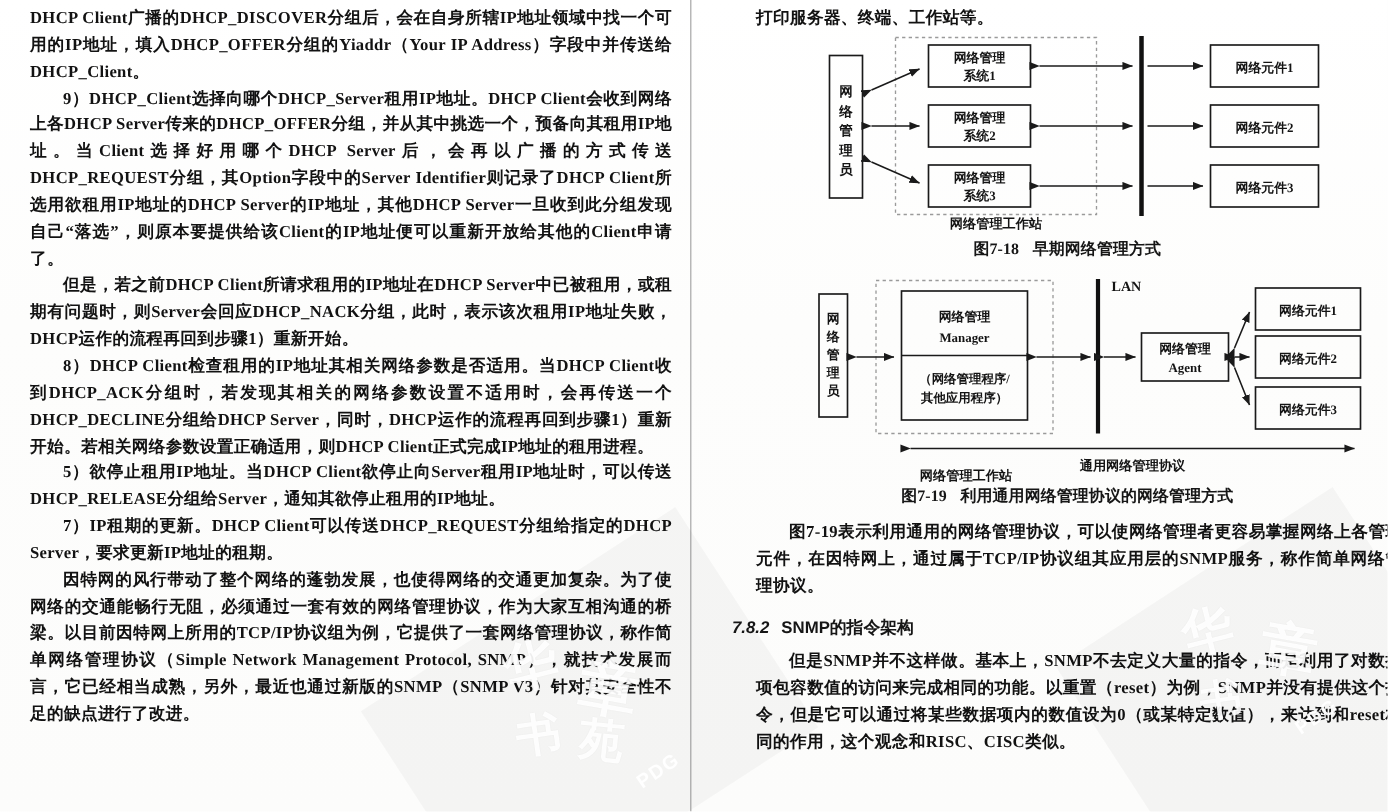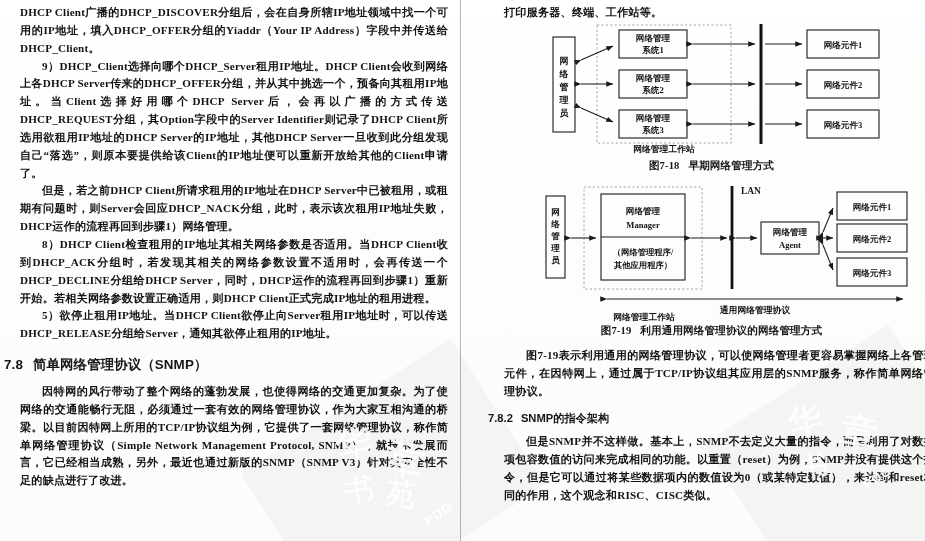--- a/index.html
+++ b/index.html
@@ -51,21 +51,21 @@
     margin:13px 0 9px 0;
     letter-spacing:0.01em;
   }
   h2.sec .num{font-weight:bold;margin-right:10px;}
   h3.subsec{
     font-family:"Liberation Sans","DejaVu Sans",sans-serif;
     font-size:11.2px;
     font-weight:bold;
     margin:11px 0 7px 0;
   }
-  h3.subsec .num{font-weight:bold;margin-right:8px;}
+  h3.subsec .num{font-weight:bold;margin-right:8px;font-style:italic;}
 
   .fig-cap{
     text-align:center;
     font-size:10.6px;
     font-weight:700;
     margin:5px 0 9px 0;
     letter-spacing:0.01em;
   }
   .fig-cap .lbl{margin-right:9px;}
 
@@ -109,30 +109,28 @@
 <div class="page">
   <div class="paper-tint"></div>
 
   <div class="col col-left">
 
     <p class="body noindent">DHCP Client广播的DHCP_DISCOVER分组后，会在自身所辖IP地址领域中找一个可用的IP地址，填入DHCP_OFFER分组的Yiaddr（Your IP Address）字段中并传送给DHCP_Client。</p>
 
     <p class="body">9）DHCP_Client选择向哪个DHCP_Server租用IP地址。DHCP Client会收到网络上各DHCP Server传来的DHCP_OFFER分组，并从其中挑选一个，预备向其租用IP地址。当Client选择好用哪个DHCP Server后，会再以广播的方式传送DHCP_REQUEST分组，其Option字段中的Server Identifier则记录了DHCP Client所选用欲租用IP地址的DHCP Server的IP地址，其他DHCP Server一旦收到此分组发现自己“落选”，则原本要提供给该Client的IP地址便可以重新开放给其他的Client申请了。</p>
 
 
-    <p class="body">但是，若之前DHCP Client所请求租用的IP地址在DHCP Server中已被租用，或租期有问题时，则Server会回应DHCP_NACK分组，此时，表示该次租用IP地址失败，DHCP运作的流程再回到步骤1）网络管理。</p>
+    <p class="body">但是，若之前DHCP Client所请求租用的IP地址在DHCP Server中已被租用，或租期有问题时，则Server会回应DHCP_NACK分组，此时，表示该次租用IP地址失败，DHCP运作的流程再回到步骤1）重新开始。</p>
 
     <p class="body">8）DHCP Client检查租用的IP地址其相关网络参数是否适用。当DHCP Client收到DHCP_ACK分组时，若发现其相关的网络参数设置不适用时，会再传送一个DHCP_DECLINE分组给DHCP Server，同时，DHCP运作的流程再回到步骤1）重新开始。若相关网络参数设置正确适用，则DHCP Client正式完成IP地址的租用进程。</p>
 
     <p class="body">5）欲停止租用IP地址。当DHCP Client欲停止向Server租用IP地址时，可以传送DHCP_RELEASE分组给Server，通知其欲停止租用的IP地址。</p>
 
-
-    <h2 class="sec">
-      <span class="num">7.8</span><span>简单网络管理协议（SNMP）</span>
-    </h2>
+    <p class="body">7）IP租期的更新。DHCP Client可以传送DHCP_REQUEST分组给指定的DHCP Server，要求更新IP地址的租期。</p>
+
 
     <p class="body">因特网的风行带动了整个网络的蓬勃发展，也使得网络的交通更加复杂。为了使网络的交通能畅行无阻，必须通过一套有效的网络管理协议，作为大家互相沟通的桥梁。以目前因特网上所用的TCP/IP协议组为例，它提供了一套网络管理协议，称作简单网络管理协议（Simple Network Management Protocol, SNMP），就技术发展而言，它已经相当成熟，另外，最近也通过新版的SNMP（SNMP V3）针对其安全性不足的缺点进行了改进。</p>
 
   </div>
 
   <div class="divider"></div>
 
   <div class="col col-right">
 
     <p class="body noindent">打印服务器、终端、工作站等。</p>

